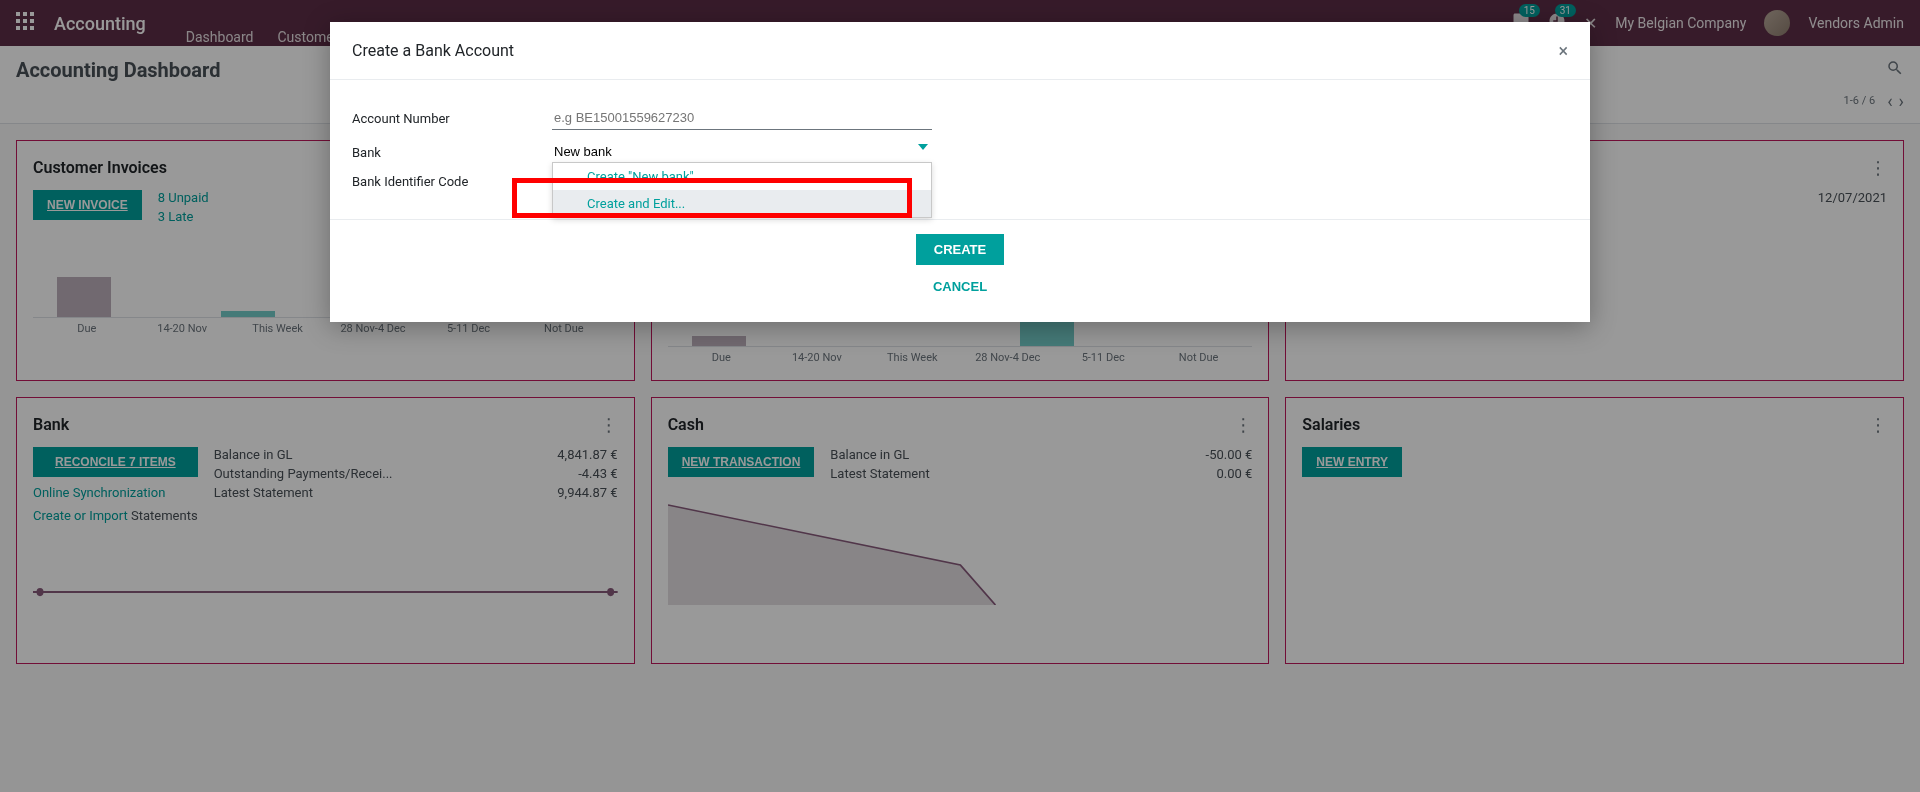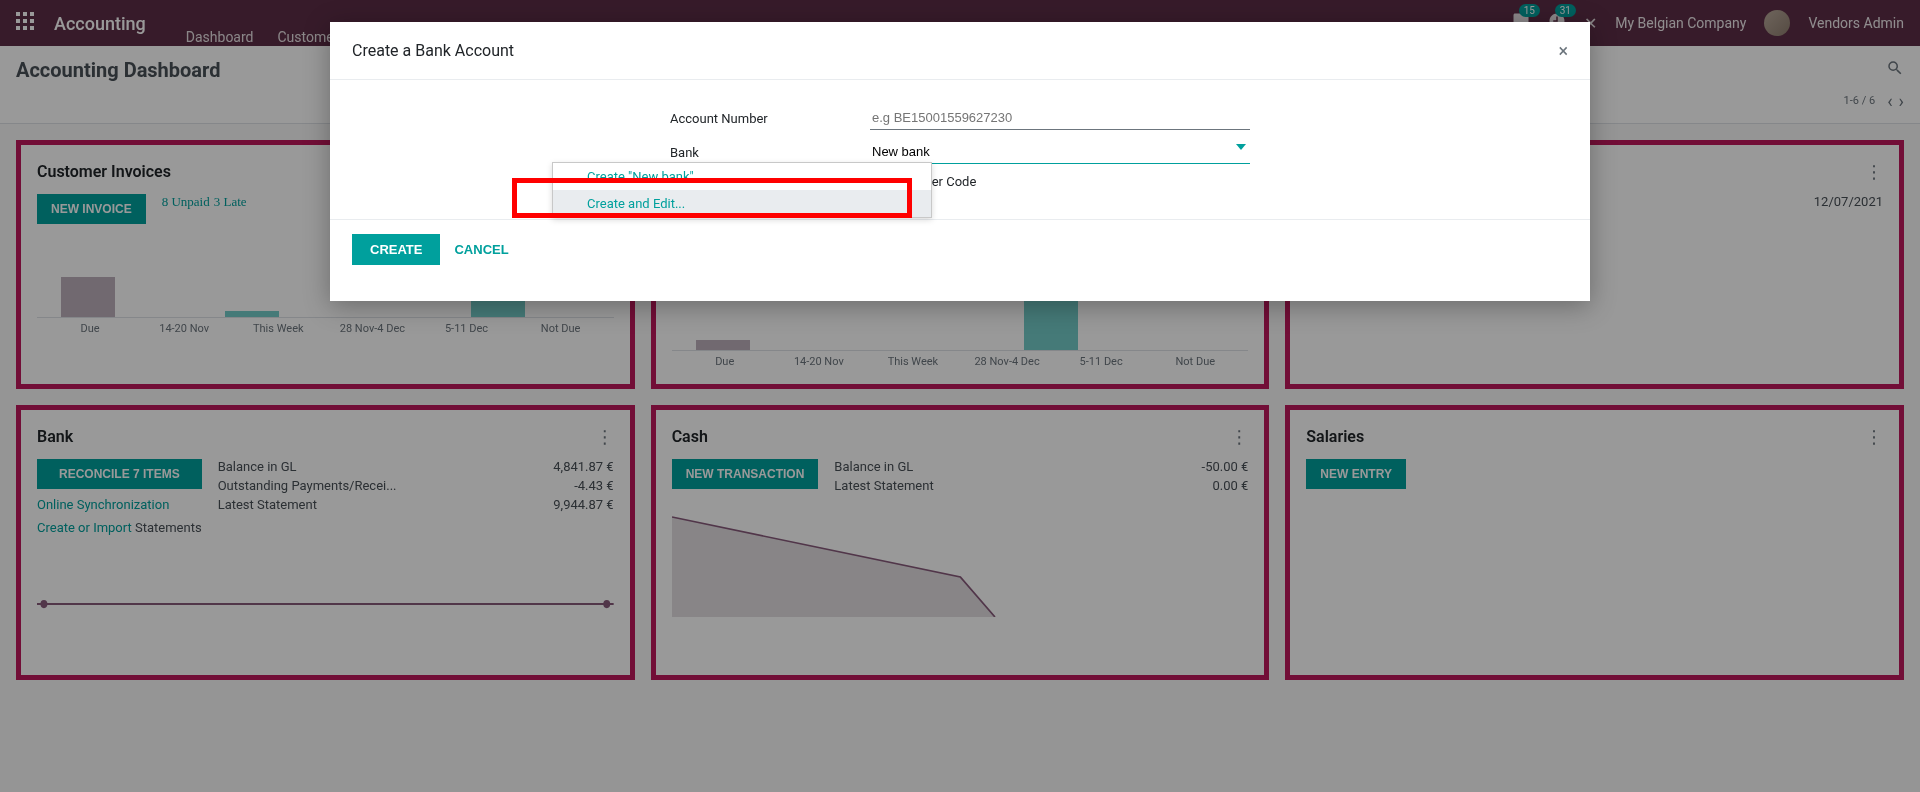--- a/index.html
+++ b/index.html
@@ -25,27 +25,27 @@
 .cp-row1 { display: flex; justify-content: space-between; align-items: center; margin-bottom: 8px; }
 .page-title { font-size: 20px; color: #495057; font-weight: bold; }
 .search-btn { font-size: 16px; color: #6c757d; cursor: pointer; }
 .cp-row2 { display: flex; justify-content: flex-end; align-items: center; gap: 12px; }
 .pager { color: #6c757d; font-size: 11px; }
 .pager-arrows { display: flex; gap: 6px; }
 .pager-arrows span { color: #6c757d; cursor: pointer; font-size: 18px; }
 
 
 .dashboard { padding: 16px; display: grid; grid-template-columns: repeat(3, 1fr); gap: 16px; }
-.card { background: #fff; border: 5px solid #be185d; padding: 16px; position: relative; }
+.card { background: #fff; border: 1px solid #be185d; padding: 16px; position: relative; }
 .card-title-row { display: flex; justify-content: space-between; align-items: center; margin-bottom: 12px; }
 .card-title { font-size: 16px; font-weight: 600; color: #212529; }
 .card-menu { color: #6c757d; cursor: pointer; font-size: 18px; }
 .card-body { display: flex; gap: 16px; }
-.btn { background: #00A09D; color: #fff; border: none; padding: 8px 14px; font-size: 12px; font-weight: 600; cursor: pointer; text-transform: uppercase; }
-.card-links { display: flex; flex-direction: row; gap: 4px; font-family: Liberation Serif, serif; }
+.btn { background: #00A09D; color: #fff; border: none; padding: 8px 14px; font-size: 12px; font-weight: 600; cursor: pointer; text-transform: uppercase; text-decoration: underline; }
+.card-links { display: flex; flex-direction: column; gap: 4px; }
 .link { color: #00A09D; cursor: pointer; font-size: 13px; }
 .plain-text { color: #495057; font-size: 13px; }
 .kv-row { display: flex; justify-content: space-between; gap: 20px; font-size: 13px; color: #495057; }
 .kv-row .k { text-align: left; }
 .kv-row .v { text-align: right; }
 
 
 .chart { margin-top: 14px; height: 80px; position: relative; border-bottom: 1px solid #dee2e6; }
 .bars { display: flex; align-items: flex-end; height: 60px; gap: 0; position: absolute; bottom: 0; width: 100%; padding-left: 10px; }
 .bar { width: 54px; margin: 0 14px; }
@@ -59,34 +59,34 @@
 
 
 .overlay { position: absolute; inset: 0; background: rgba(0,0,0,0.4); z-index: 100; }
 
 
 .modal { position: absolute; top: 22px; left: 50%; transform: translateX(-50%); width: 1260px; background: #fff; z-index: 200; box-shadow: 0 5px 25px rgba(0,0,0,0.3); }
 .modal-header { padding: 18px 22px; border-bottom: 1px solid #e9ecef; display: flex; justify-content: space-between; align-items: center; }
 .modal-title { font-size: 16px; color: #212529; }
 .modal-close { color: #6c757d; font-size: 18px; cursor: pointer; }
 .modal-body { padding: 26px 22px 20px; position: relative; }
-.form-row { display: flex; align-items: center; margin-bottom: 10px; justify-content: center; }
+.form-row { display: flex; align-items: center; margin-bottom: 10px; }
 .form-label { width: 200px; font-size: 13px; color: #212529; }
 .form-input { width: 380px; border: none; border-bottom: 1px solid #6c757d; padding: 4px 2px; font-size: 13px; outline: none; }
 .form-select-wrap { position: relative; width: 380px; }
 .form-select { width: 100%; border: none; border-bottom: 1px solid #00A09D; padding: 4px 2px; font-size: 13px; outline: none; }
 .caret-down { position: absolute; right: 4px; top: 4px; width: 0; height: 0; border-left: 5px solid transparent; border-right: 5px solid transparent; border-top: 6px solid #00A09D; }
 
 .dropdown { position: absolute; left: 222px; top: 82px; width: 380px; background: #fff; border: 1px solid #c8c8c8; box-shadow: 0 2px 6px rgba(0,0,0,0.15); z-index: 10; }
 .dropdown-item { padding: 6px 34px; font-size: 13px; color: #00A09D; cursor: pointer; }
 .dropdown-item.hover { background: #e9ecef; }
 
 .highlight-box { position: absolute; border: 5px solid #FF0000; pointer-events: none; z-index: 20; }
 
-.modal-footer { padding: 14px 22px 36px; display: flex; gap: 14px; align-items: center; border-top: 1px solid #e9ecef; }
+.modal-footer { padding: 14px 22px 28px; display: flex; gap: 14px; align-items: center; border-top: 1px solid #e9ecef; flex-direction: column; }
 .btn-primary { background: #00A09D; color: #fff; border: none; padding: 8px 18px; font-size: 13px; font-weight: 600; cursor: pointer; }
 .btn-link { background: none; border: none; color: #00A09D; font-size: 13px; font-weight: 600; cursor: pointer; }
 
 .todo-row { display: flex; justify-content: space-between; font-size: 13px; color: #495057; }
 </style>
 </head>
 <body>
 
 <div class="navbar">
   <div class="navbar-left">

